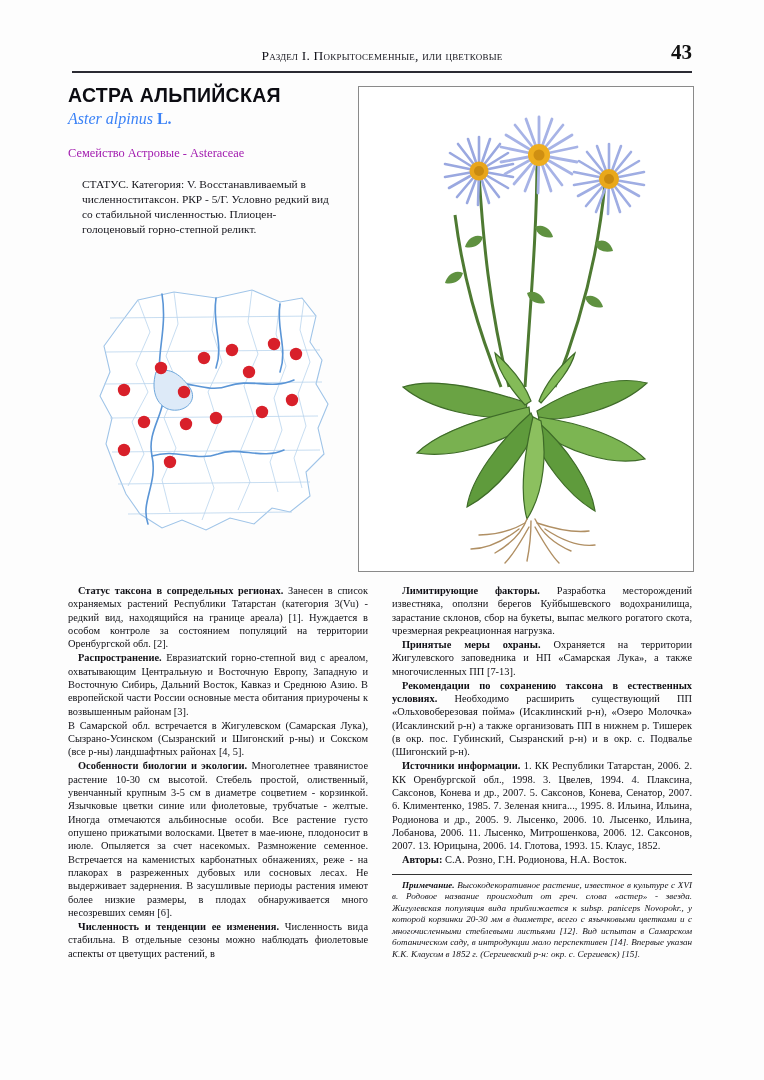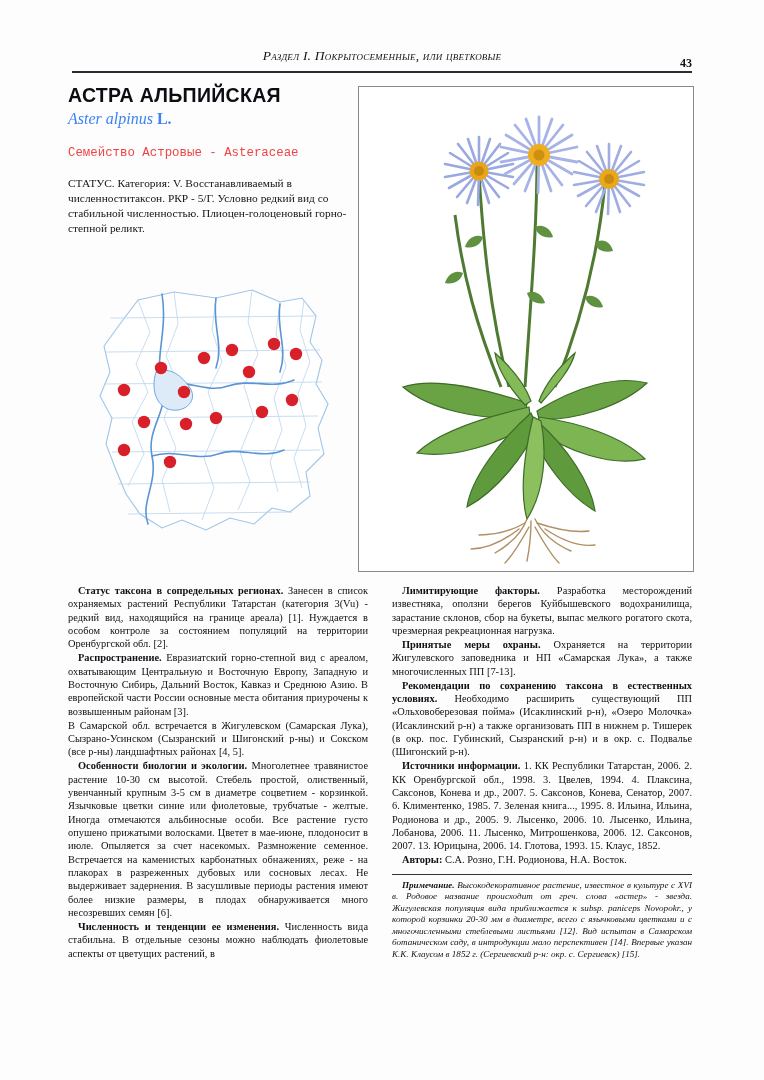--- a/index.html
+++ b/index.html
@@ -25,31 +25,30 @@
   
   .header {
     position: absolute;
     left: 72px; top: 48px;
     width: 620px;
     display: flex;
     align-items: baseline;
     justify-content: center;
   }
   .header-title {
-    font-style: italic;
     font-size: 13.5px;
     letter-spacing: .2px;
     font-variant: small-caps;
     color: #12121a;
     white-space: nowrap;
   }
   .page-number {
     position: absolute;
-    right: 72px; top: 56px;
-    font-size: 12px;
+    right: 72px; top: 40px;
+    font-size: 21px;
     font-weight: bold;
     color: #111;
   }
   .header-rule {
     position: absolute;
     left: 72px; top: 71px;
     width: 620px; height: 2px;
     background: #2b2b33;
   }
 
@@ -75,29 +74,29 @@
     color: #3b82f6;
   }
   .species-name-lat .ital {
     font-style: italic;
   }
   .species-name-lat .auth {
     font-style: normal;
     font-weight: bold;
   }
   .family-line {
-    font-family: Liberation Mono, monospace;
+    font-family: Liberation Serif, serif;
     font-size: 12.4px;
     margin: 0 0 16px 0;
-    color: #ef4444;
+    color: #a21caf;
   }
   .status-para {
     font-size: 11.4px;
     line-height: 1.32;
-    margin: 0;
+    margin: 14px;
     color: #15151c;
   }
 
   
   .map-box {
     position: absolute;
     left: 66px; top: 272px;
     width: 290px; height: 300px;
   }
   .map-svg { display: block; }

